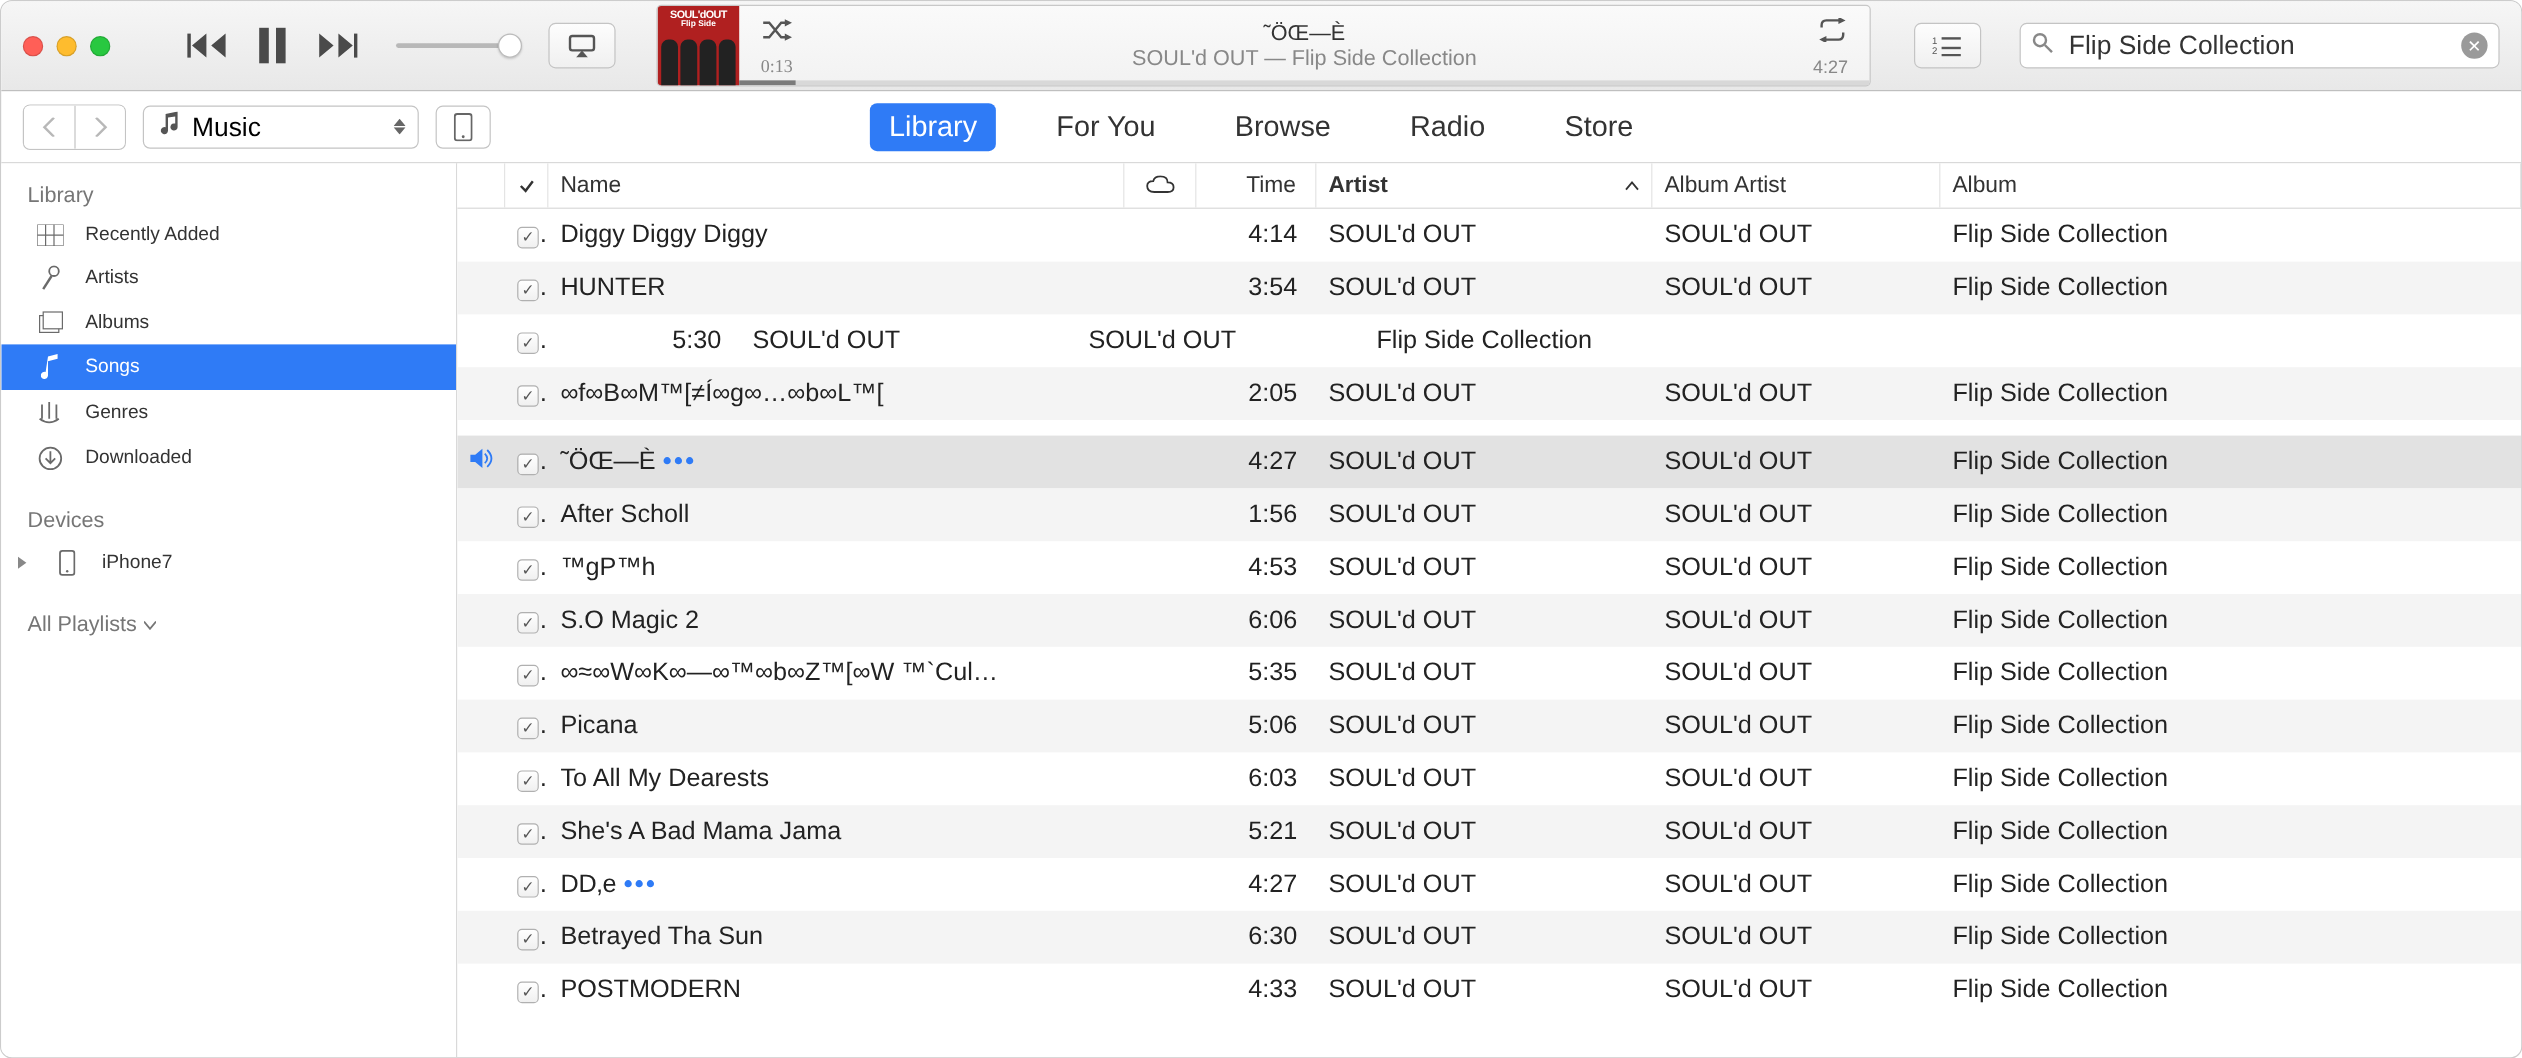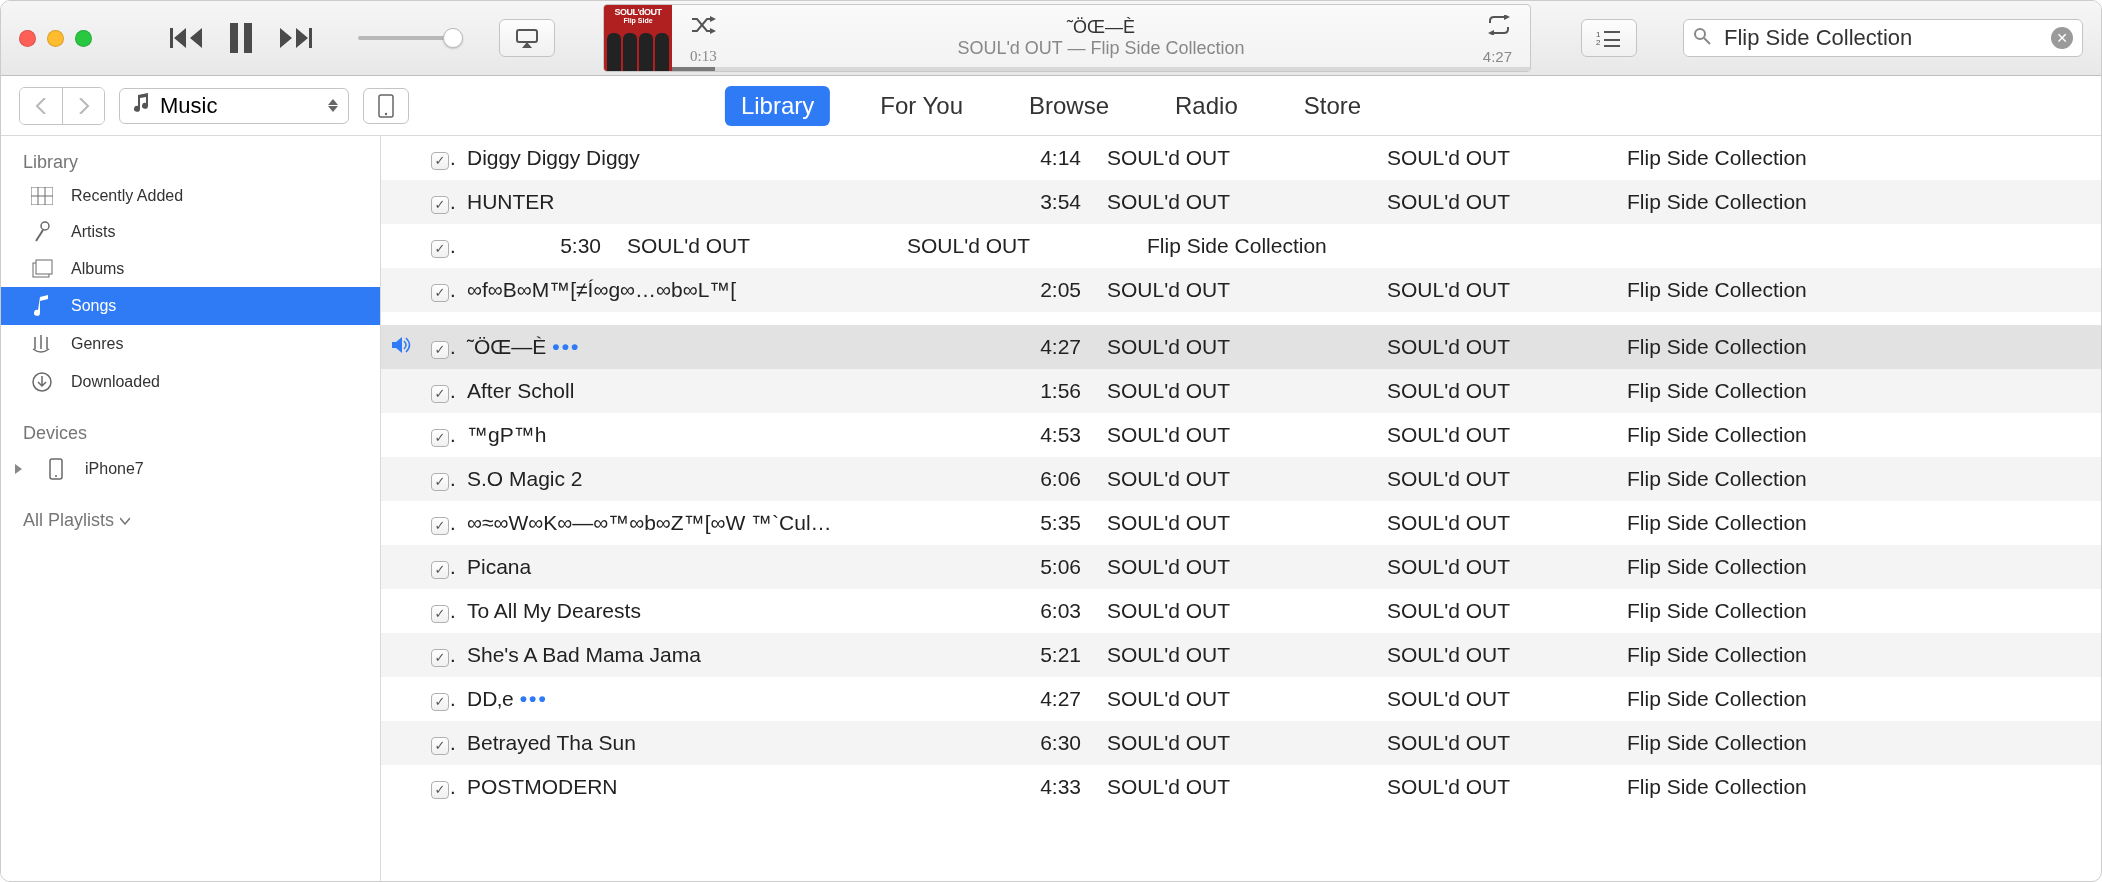--- a/index.html
+++ b/index.html
@@ -1,19 +1,19 @@
 <!DOCTYPE html>
 <html><head>
 <meta charset="utf-8">
 <style>
 * { margin: 0; padding: 0; box-sizing: border-box; font-family: -apple-system, BlinkMacSystemFont, "Helvetica Neue", sans-serif; }
 body { background: #fff; width: 2102px; height: 882px; overflow: hidden; border-radius: 10px; border: 1px solid #ccc; }
 
 
-.player-bar { height: 75px; background: linear-gradient(#f6f6f6, #e8e8e8); border-bottom: 1px solid #bfbfbf; display: flex; align-items: center; padding: 0 18px; gap: 28px; position: relative; }
+.player-bar { height: 75px; background: linear-gradient(#f6f6f6, #e8e8e8); border-bottom: 1px solid #bfbfbf; display: flex; align-items: center; padding: 0 18px; gap: 14px; position: relative; }
 .traffic-lights { display: flex; gap: 11px; margin-right: 50px; }
 .traffic-light { width: 17px; height: 17px; border-radius: 50%; border: 0.5px solid rgba(0,0,0,0.15); }
 .tl-red { background: #ff5f57; }
 .tl-yellow { background: #febc2e; }
 .tl-green { background: #28c840; }
 .playback-controls { display: flex; align-items: center; gap: 22px; }
 .pb-btn { color: #4a4a4a; cursor: pointer; display: flex; align-items: center; }
 .pb-btn svg { display: block; }
 .volume { display: flex; align-items: center; gap: 0; margin-left: 18px; }
 .volume-track { width: 95px; height: 4px; background: #b8b8b8; border-radius: 2px; position: relative; }
@@ -308,20 +308,43 @@
 
     <div class="sb-heading" style="margin-top:14px">
       <span>All Playlists</span>
       <svg width="10" height="8">
           <path d="M0 1 L5 7 L10 1" stroke="#767676" fill="none" stroke-width="1.5"></path>
         </svg>
     </div>
   </div>
 
   <div class="table-wrap">
+    <div class="thead">
+      <div class="th col-play"></div>
+      <div class="th col-check">
+          <svg width="14" height="14">
+            <path d="M2 7 L6 11 L12 3" stroke="#333" stroke-width="2" fill="none"></path>
+          </svg>
+        </div>
+      <div class="th col-name">Name</div>
+      <div class="th col-cloud">
+          <svg width="26" height="18">
+            <path d="M8 14 Q2 14 2 9 Q2 5 7 5 Q8 1 13 1 Q19 1 19 6 Q24 6 24 10 Q24 14 19 14 Z" stroke="#333" fill="none" stroke-width="1.5"></path>
+          </svg>
+        </div>
+      <div class="th col-time">Time</div>
+      <div class="th col-artist bold">
+        <span>Artist</span>
+        <span class="sort-arrow"><svg width="12" height="10">
+              <path d="M1 8 L6 2 L11 8" stroke="#333" fill="none" stroke-width="1.5"></path>
+            </svg></span>
+      </div>
+      <div class="th col-albumartist">Album Artist</div>
+      <div class="th col-album">Album</div>
+    </div>
     <div class="tbody" id="tbody">
         <div class="row">
           <div class="cell col-play"></div>
           <div class="cell col-check"><span class="checkbox"></span></div>
           <div class="cell col-name">Diggy Diggy Diggy</div>
           <div class="cell col-cloud"></div>
           <div class="cell col-time">4:14</div>
           <div class="cell col-artist">SOUL'd OUT</div>
           <div class="cell col-albumartist">SOUL'd OUT</div>
           <div class="cell col-album">Flip Side Collection</div>

